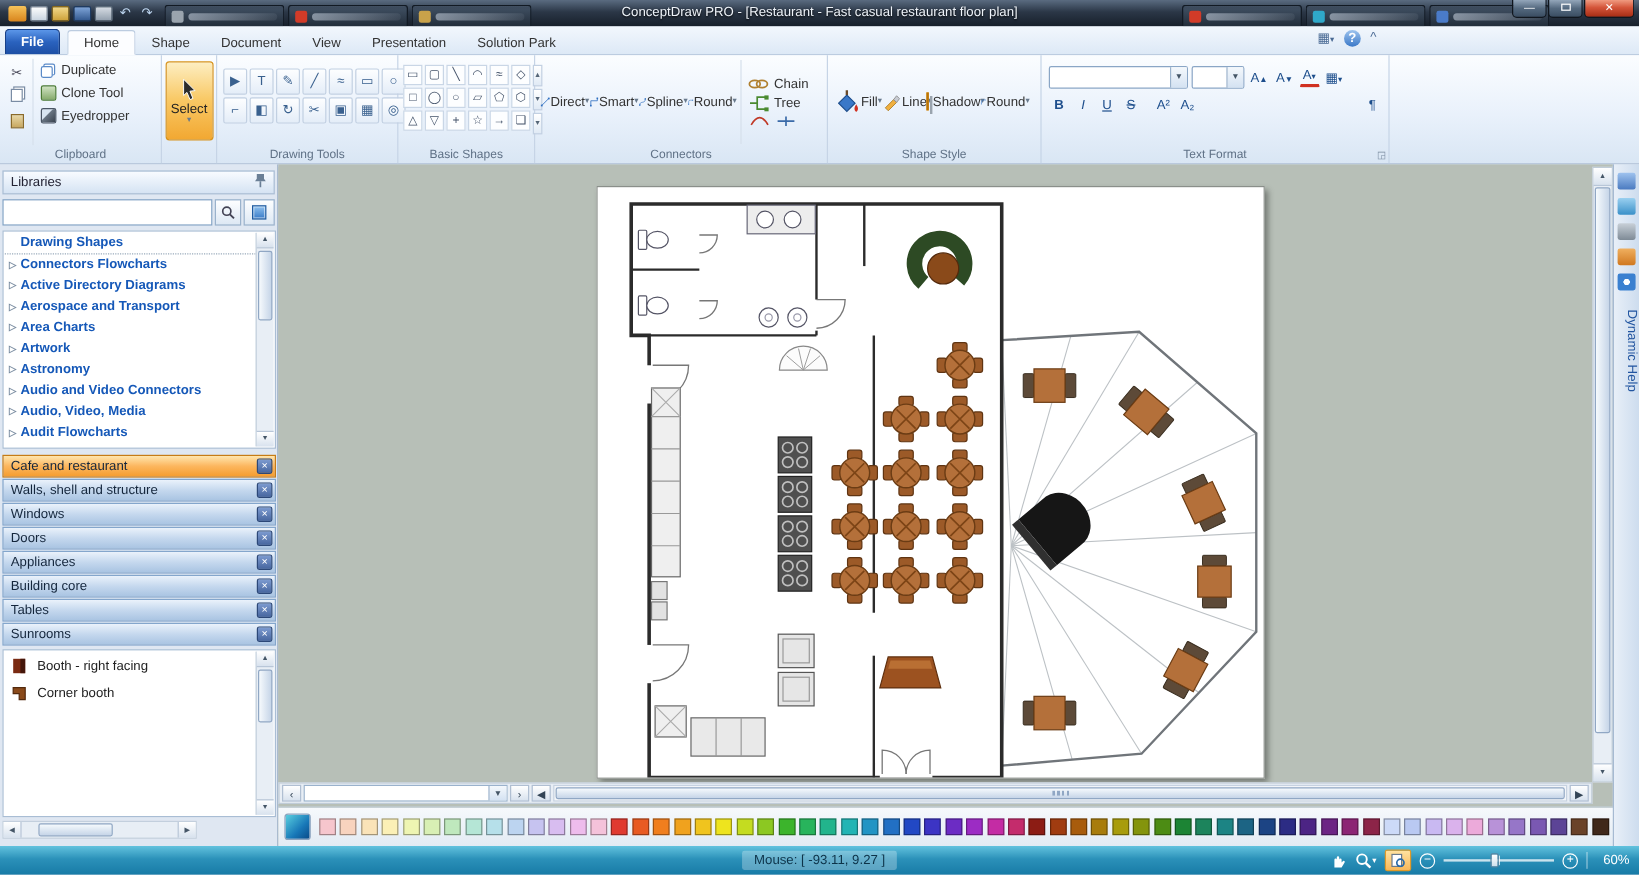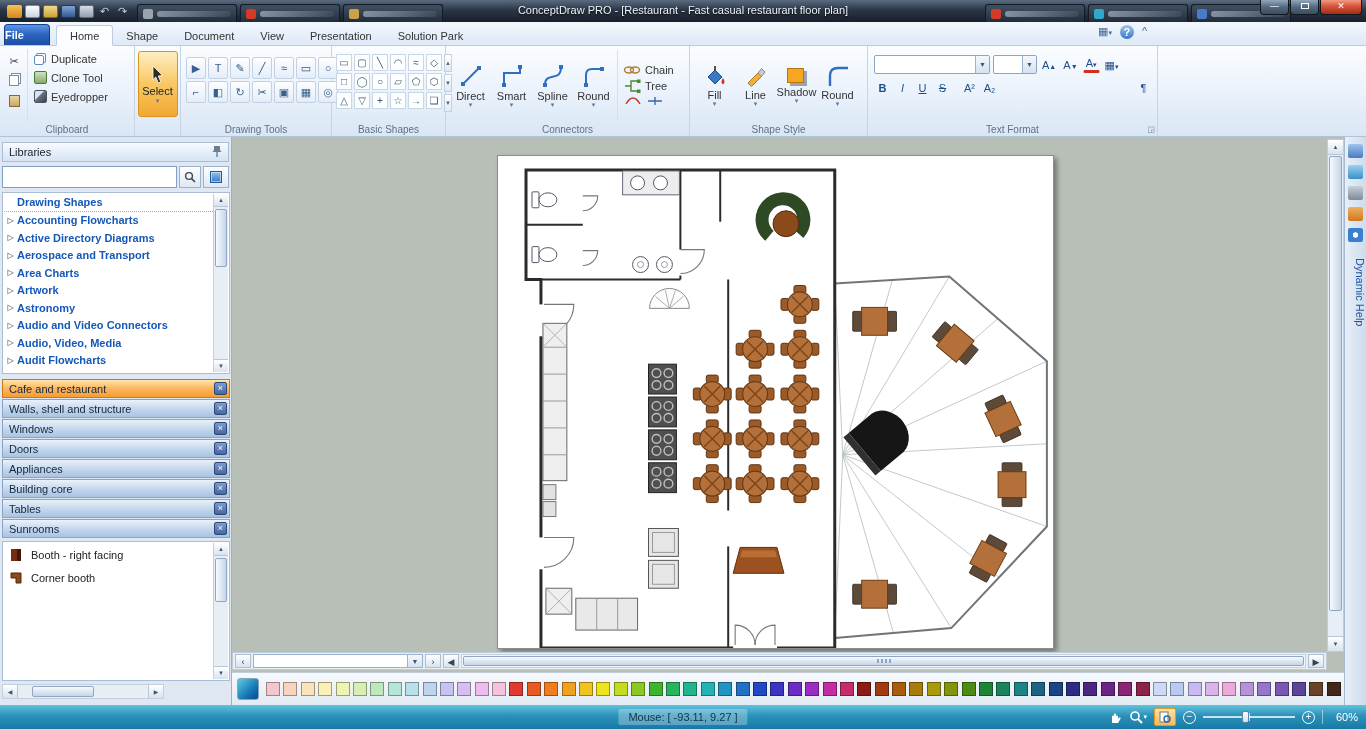--- a/index.html
+++ b/index.html
@@ -23,21 +23,21 @@
 .tabicon{width:10px;height:10px;border-radius:2px;flex:none}
 .tabsmear{flex:1;height:6px;border-radius:3px;background:linear-gradient(90deg,rgba(205,215,228,.55),rgba(205,215,228,.08))}
 #win-title{position:absolute;left:50%;transform:translateX(-50%);top:4px;font-size:11px;color:#eef3f9;text-shadow:0 1px 2px #000;white-space:nowrap}
 .winbtns{position:absolute;right:4px;top:0;display:flex;gap:1px}
 .winbtn{width:29px;height:15px;border:1px solid #10161e;border-top:none;border-radius:0 0 4px 4px;background:linear-gradient(#93a6ba,#54697f 50%,#3a4d61);color:#fff;font-size:9px;line-height:13px;text-align:center}
 .winbtn.close{width:42px;background:linear-gradient(#f09a80,#d4553a 45%,#a72c14)}
 .wb-maxbox{display:inline-block;width:8px;height:6px;border:1px solid #fff}
 
 
 #tabsrow{position:absolute;top:22px;left:0;right:0;height:24px;background:linear-gradient(#f2f7fd,#dde9f6);border-bottom:1px solid #bccce0;display:flex;align-items:flex-end}
-#file-btn{width:46px;height:21px;margin:0 6px 0 4px;background:linear-gradient(#5b96e8,#2a62be 50%,#1d4fa5);color:#fff;font-weight:bold;border:1px solid #173f87;border-bottom:none;border-radius:4px 4px 0 0;line-height:20px}
+#file-btn{width:46px;height:21px;margin:0 6px 0 4px;background:linear-gradient(#5b96e8,#2a62be 50%,#1d4fa5);color:#fff;font-weight:bold;border:1px solid #173f87;border-bottom:none;border-radius:4px 4px 0 0;text-align:center;line-height:20px}
 .rtab{padding:4px 13px 3px;color:#333}
 .rtab.active{background:#fcfdff;border:1px solid #bccce0;border-bottom:1px solid #fcfdff;border-radius:3px 3px 0 0;margin-bottom:-1px}
 .tr-icons{position:absolute;left:1098px;top:3px;display:flex;gap:8px;color:#4a6a94;font-size:11px}
 .tri small{font-size:7px}
 .tri.help{width:14px;height:14px;border-radius:50%;background:linear-gradient(#9ec4ee,#3a78c8);color:#fff;text-align:center;line-height:14px;font-weight:bold}
 
 
 #ribbon{position:absolute;top:46px;left:0;right:0;height:91px;background:linear-gradient(#fbfdff,#e9f1fb 55%,#d9e6f4);border-bottom:1px solid #b2c3d8}
 .rgroup{position:absolute;top:0;bottom:0;border-right:1px solid #c6d4e6;padding:3px 2px 15px}
 .glabel{position:absolute;left:0;right:0;bottom:1px;text-align:center;font-size:10px;color:#5f7186}
@@ -58,21 +58,21 @@
 
 #dt-grid{display:grid;grid-template-columns:repeat(7,20px);grid-auto-rows:22px;gap:2px;padding:8px 3px}
 .tbtn{border:1px solid #c2d0e2;border-radius:2px;background:linear-gradient(#fdfeff,#e4edf8);color:#39608e;text-align:center;line-height:20px;font-size:11px}
 #bs-wrap{display:flex;padding:5px 2px;gap:2px}
 #bs-grid{display:grid;grid-template-columns:repeat(6,16px);grid-auto-rows:17px;gap:2px}
 .sbtn{border:1px solid #c9d6e6;background:#fdfeff;color:#44536a;font-size:10px;text-align:center;line-height:15px}
 .bs-scroll{width:13px;display:flex;flex-direction:column;gap:2px}
 .bs-scroll span{flex:1;border:1px solid #c2d0e2;background:linear-gradient(#fff,#e0eaf5);font-size:6px;color:#567;text-align:center;line-height:16px}
 
 .bigrow{display:flex;height:100%;align-items:stretch;padding:1px 2px}
-.conbtn{width:41px;display:flex;flex-direction:column;align-items:center;justify-content:center;gap:0;color:#333;border-radius:3px}
+.conbtn{width:41px;display:flex;align-items:center;justify-content:center;gap:0;color:#333;border-radius:3px}
 .conbtn svg{margin-bottom:1px}
 .dd{font-size:7px;color:#68798c;line-height:6px}
 .con-right{display:flex;flex-direction:column;justify-content:center;gap:3px;border-left:1px solid #d6e0ec;padding-left:5px;margin-left:3px}
 .con-sm{display:flex;align-items:center;gap:4px;color:#333}
 .con-tiny{display:flex;gap:6px;padding-left:2px}
 
 .tf{display:flex;flex-direction:column;gap:5px;padding:6px 4px 0}
 .tf-row{display:flex;align-items:center;gap:3px}
 .combo{width:116px;height:19px;background:#fff;border:1px solid #8aa6c6;border-radius:2px;display:flex;align-items:center}
 .combo.sz{width:44px}
@@ -483,21 +483,21 @@
       </div>
     </div>
     <div id="tree-box">
       <div id="tree-list">
           <div class="trow first">
             <span class="tarrow"></span>
             <span class="tlabel">Drawing Shapes</span>
           </div>
           <div class="trow">
             <span class="tarrow">▷</span>
-            <span class="tlabel">Accounting Flowcharts</span>
+            <span class="tlabel">Connectors Flowcharts</span>
           </div>
           <div class="trow">
             <span class="tarrow">▷</span>
             <span class="tlabel">Active Directory Diagrams</span>
           </div>
           <div class="trow">
             <span class="tarrow">▷</span>
             <span class="tlabel">Aerospace and Transport</span>
           </div>
           <div class="trow">

